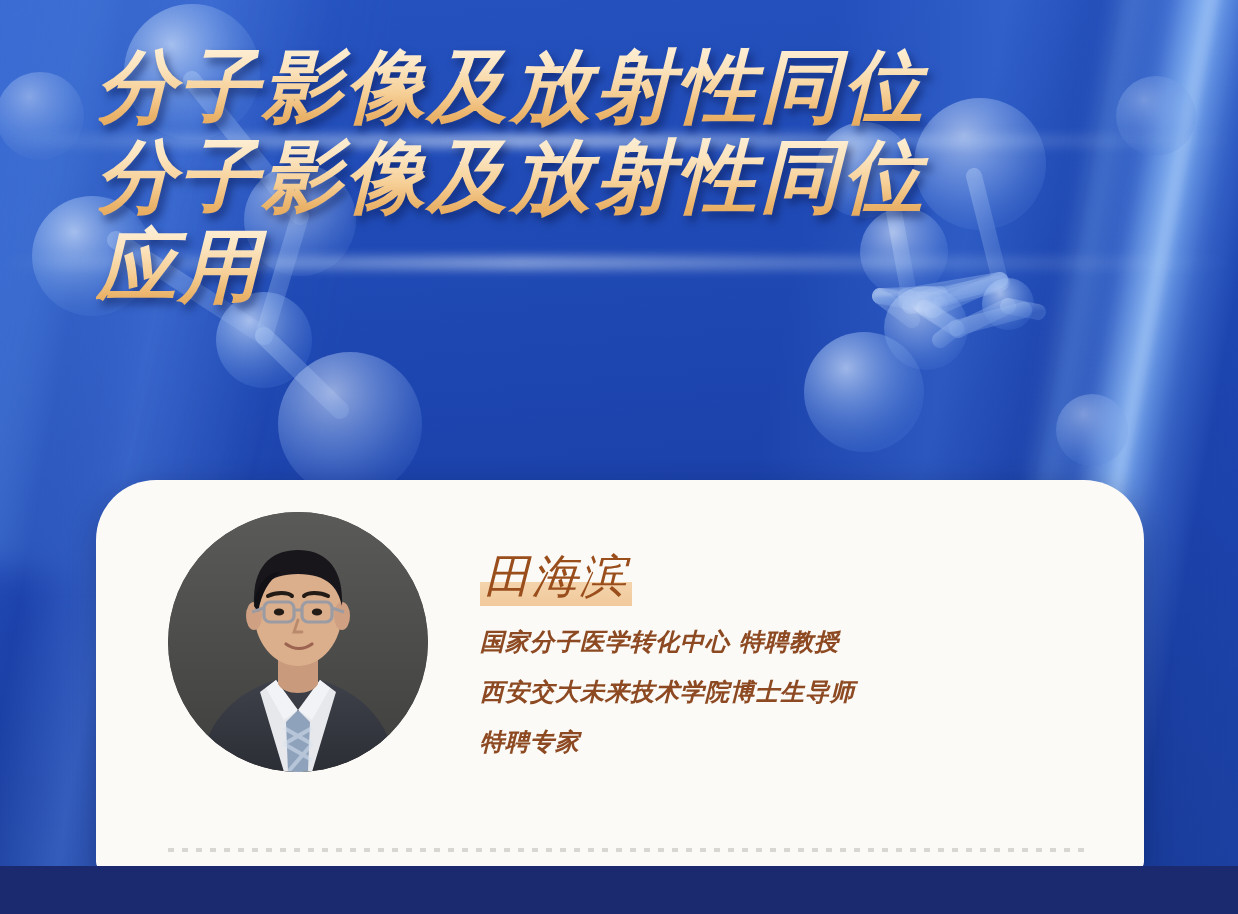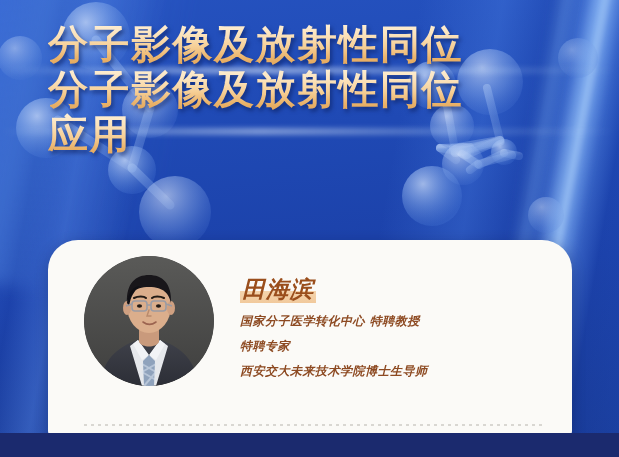--- a/index.html
+++ b/index.html
@@ -105,20 +105,21 @@
   .title-block {
     position: absolute;
     left: 48px;
     top: 22px;
     width: 530px;
     z-index: 6;
   }
   .title-line {
     font-family: "DejaVu Sans", "Liberation Sans", sans-serif;
     font-weight: 700;
+    font-style: italic;
     font-size: 40px;
     line-height: 45px;
     letter-spacing: 1.5px;
     white-space: nowrap;
     background: linear-gradient(180deg,
        #fdf0d8 0%,
        #fbe3bd 28%,
        #f6cf96 55%,
        #eab36a 80%,
        #e3a457 100%);
@@ -161,21 +162,21 @@
   }
   .avatar svg { display: block; width: 130px; height: 130px; }
 
   .speaker-text {
     margin-left: 26px;
     padding-top: 20px;
   }
   .speaker-name {
     display: inline-block;
     font-family: "DejaVu Sans", "Liberation Sans", sans-serif;
-    font-weight: 700;
+    font-weight: 400;
     font-style: italic;
     font-size: 23px;
     line-height: 27px;
     color: #9a4e1c;
     background: linear-gradient(180deg, rgba(246,214,176,0) 55%, rgba(243,205,160,0.85) 55%, rgba(240,196,146,0.9) 100%);
     padding: 0 2px;
     letter-spacing: 1px;
   }
   .speaker-line {
     font-family: "DejaVu Sans", "Liberation Sans", sans-serif;
@@ -369,22 +370,22 @@
             <path d="M65 54 L63 60 L67 60" stroke="#b98a6c" stroke-width="1.4" fill="none" stroke-linecap="round"></path>
             <path d="M59 66 C63 69 68 69 72 66" stroke="#9c6450" stroke-width="1.6" fill="none" stroke-linecap="round"></path>
           </g>
         </svg>
       </div>
 
       <div class="speaker-text">
         <div class="speaker-name">田海滨</div>
         <div class="speaker-lines">
           <div class="speaker-line">国家分子医学转化中心 特聘教授</div>
+          <div class="speaker-line">西安交大未来技术学院博士生导师</div>
           <div class="speaker-line">特聘专家</div>
-          <div class="speaker-line">西安交大未来技术学院博士生导师</div>
         </div>
       </div>
     </div>
     <div class="card-divider"></div>
   </div>
 
   <div class="bottom-fill"></div>
   <div class="bottom-strip"></div>
 </div>
 

